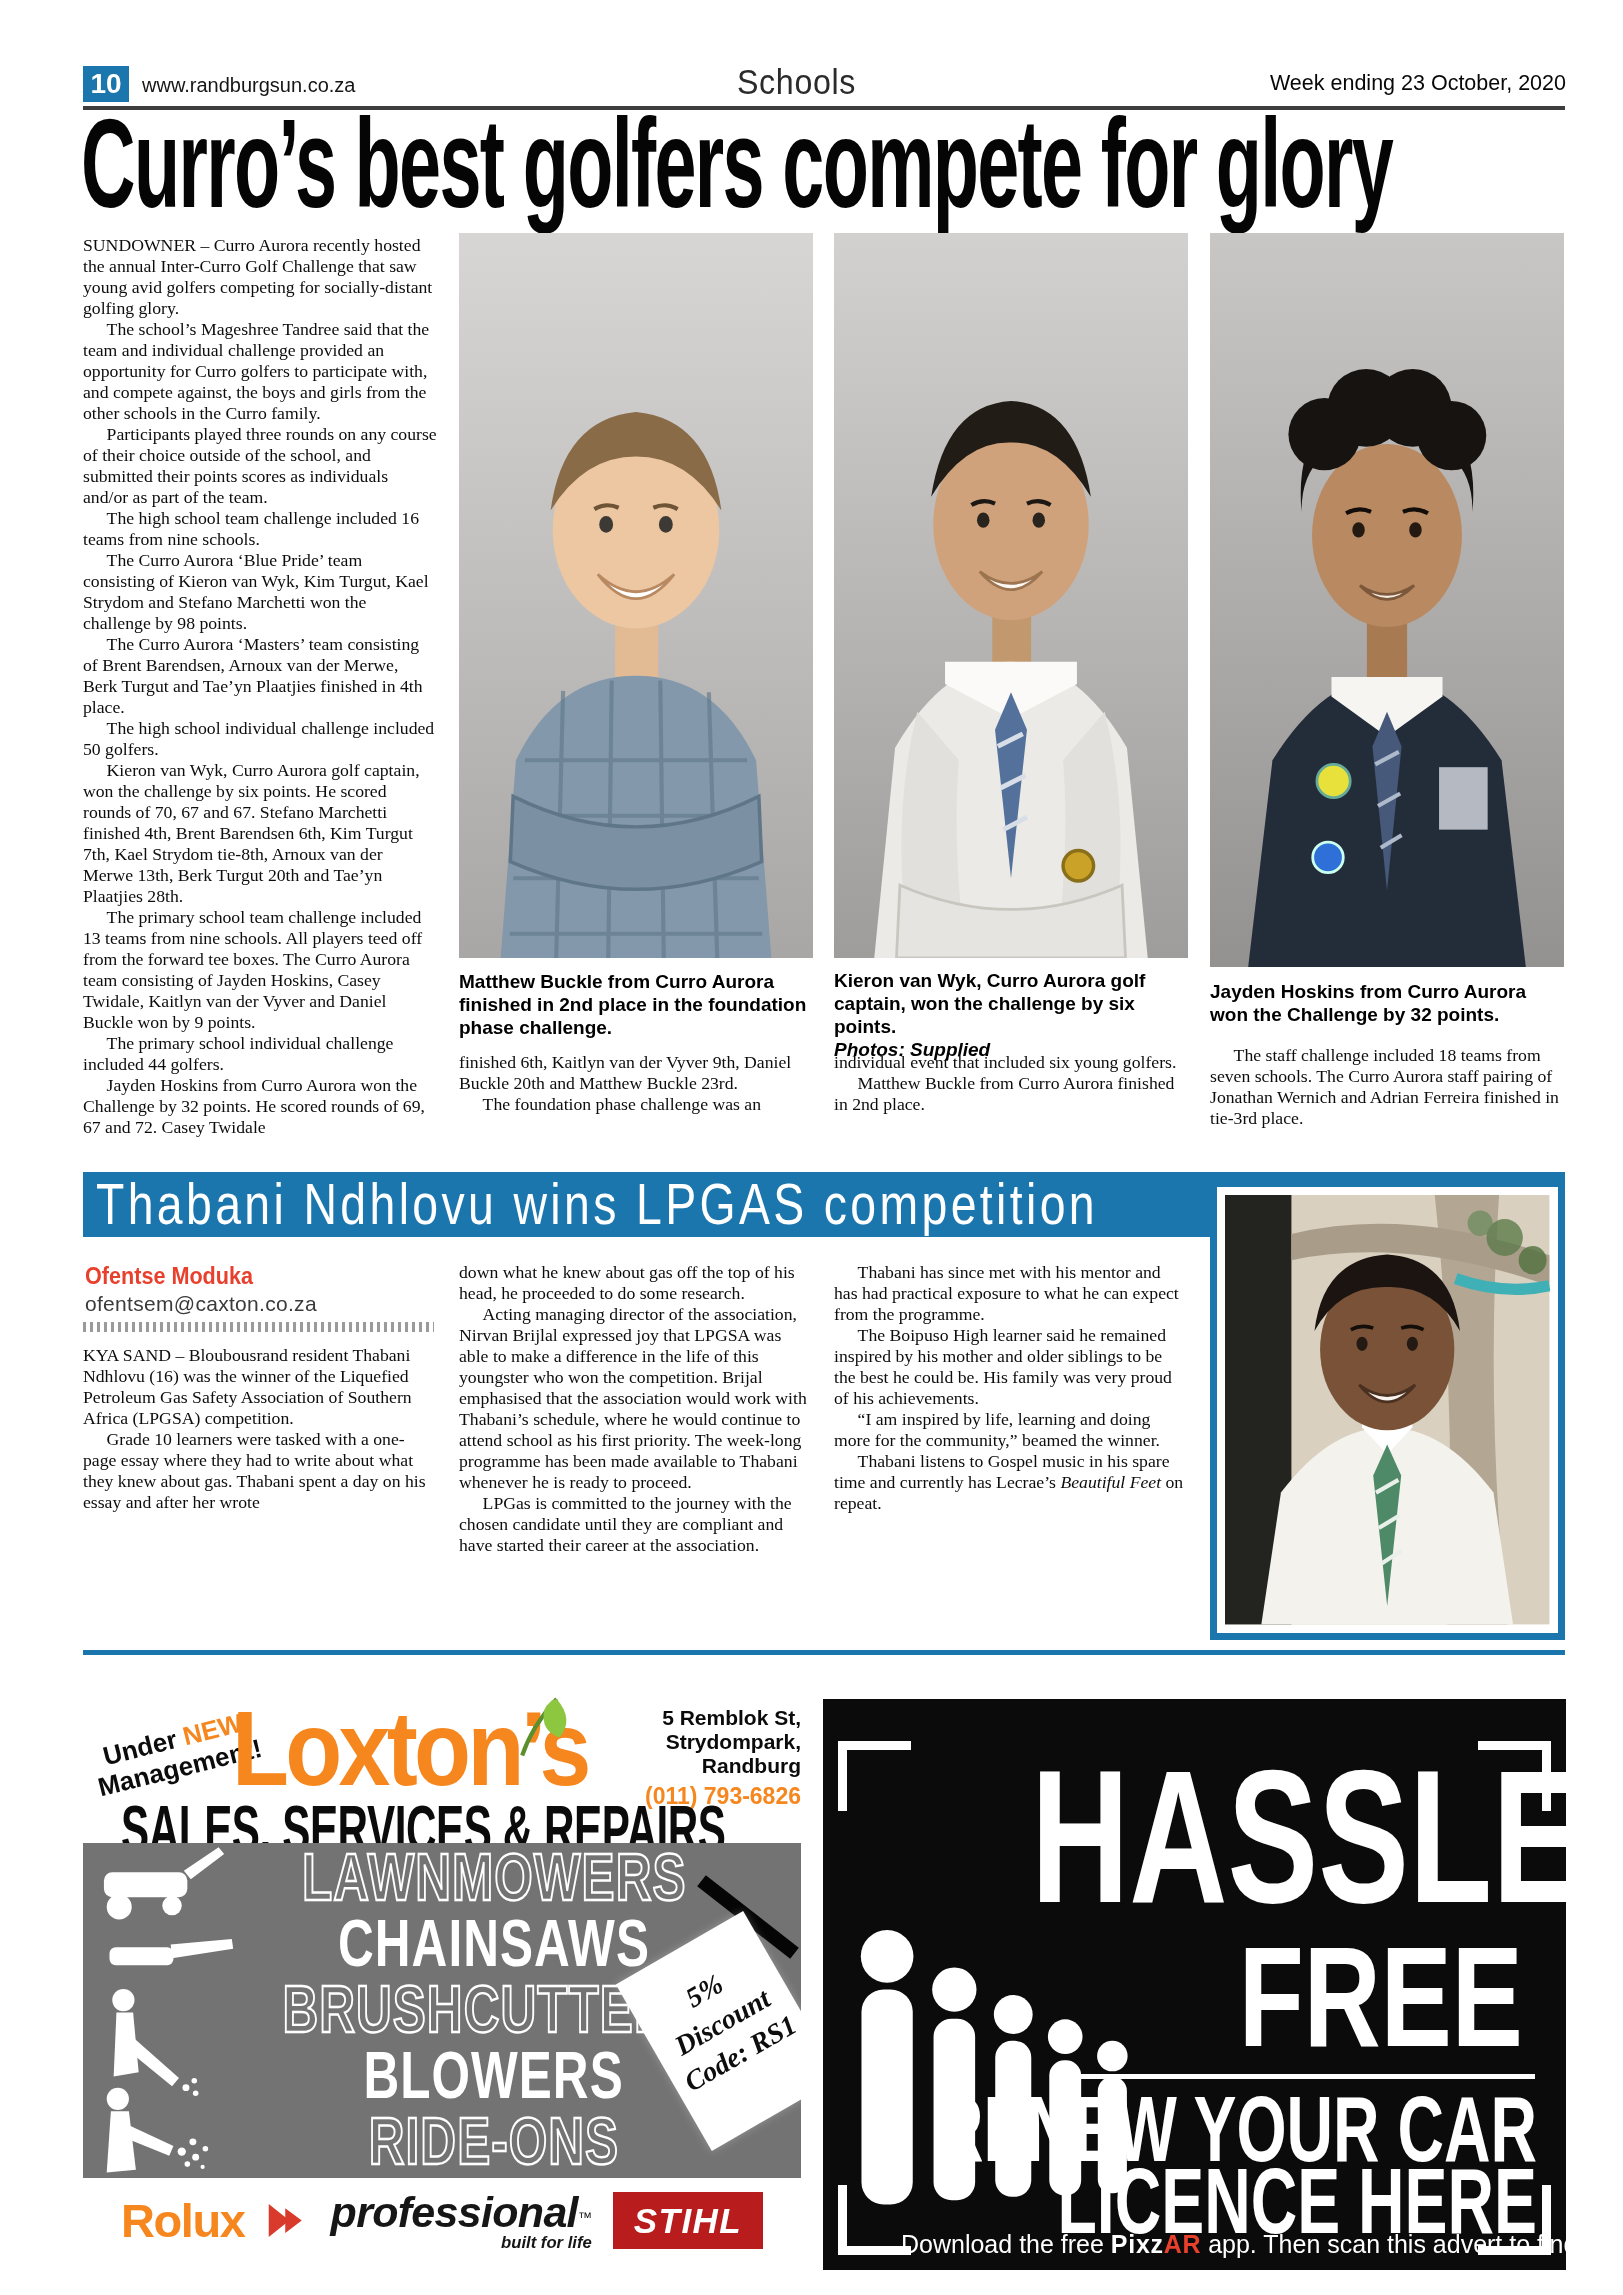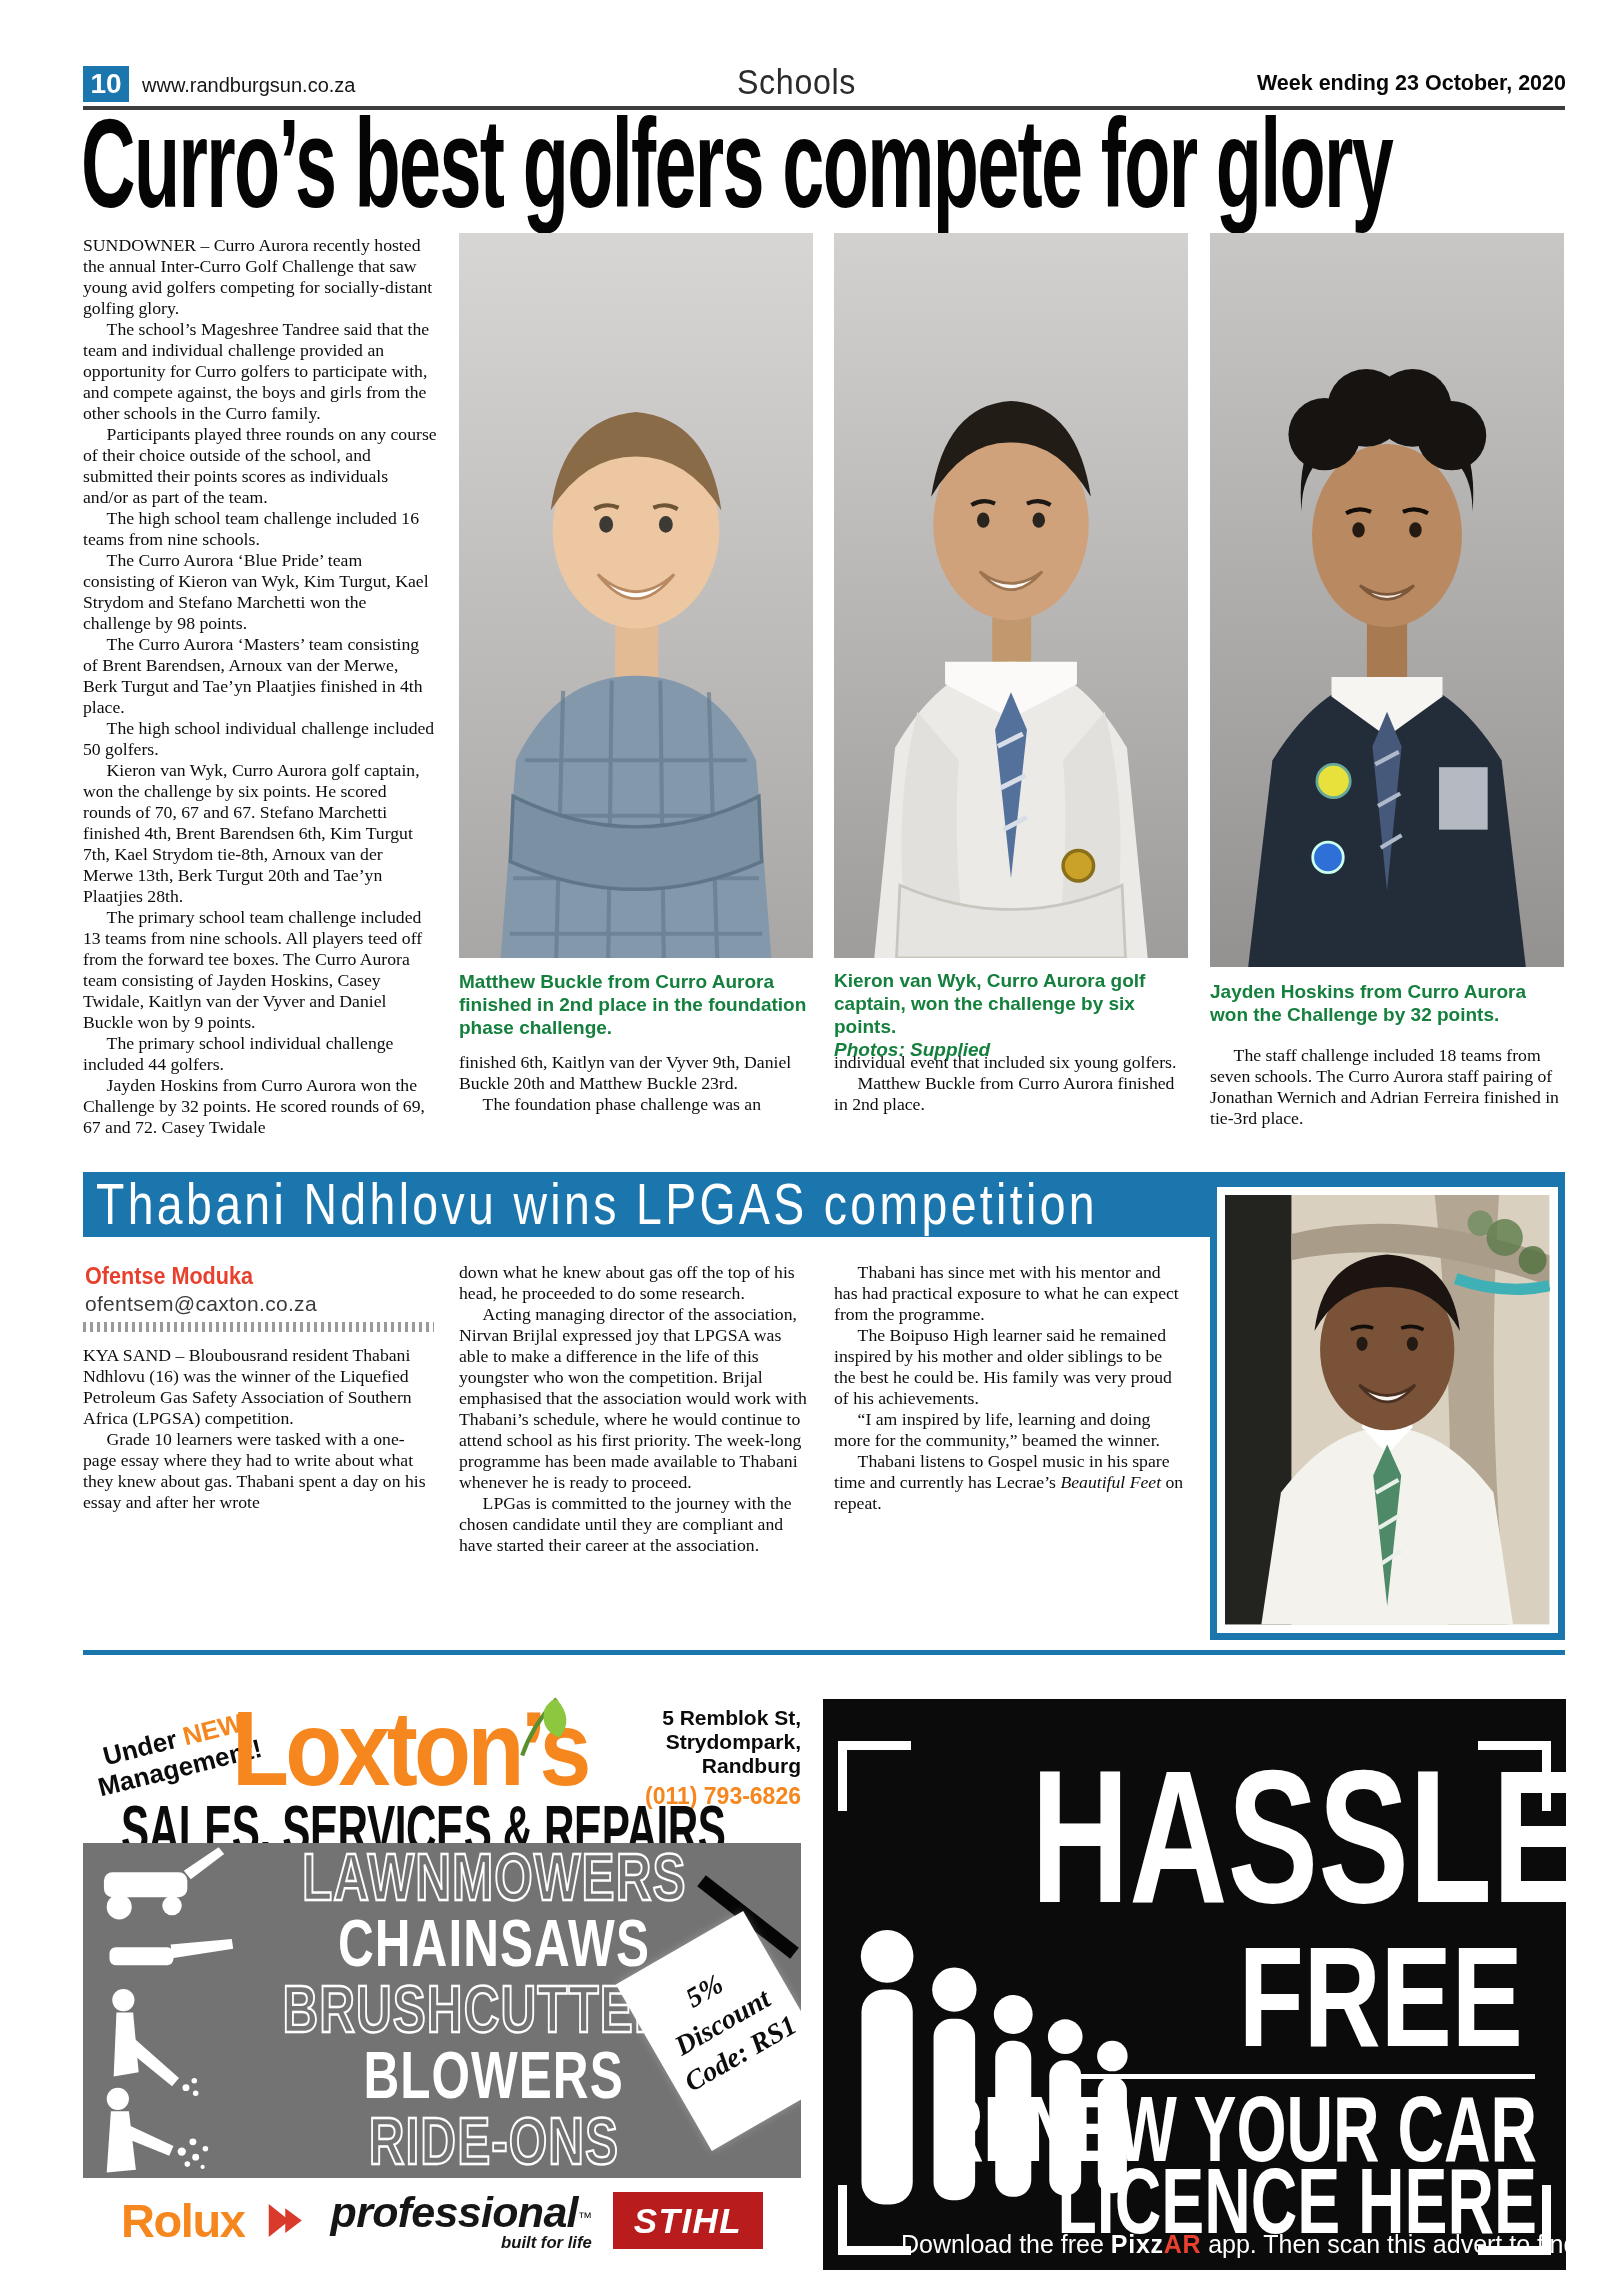--- a/index.html
+++ b/index.html
@@ -8,36 +8,36 @@
   .abs{position:absolute}
   .cx{display:inline-block;white-space:nowrap;transform-origin:0 0}
   .cxr{display:inline-block;white-space:nowrap;transform-origin:100% 0}
   .it{font-style:italic}
 
   
   .pagenum{left:83px;top:66px;width:46px;height:36px;background:#1c76ae;color:#fff;
            font-weight:bold;font-size:28px;line-height:36px;text-align:center}
   .website{left:142px;top:74px;font-size:20px;color:#161616}
   .section{left:737px;top:62px;font-size:35px;font-weight:400;color:#2b2b2b;transform:scaleX(.92);transform-origin:0 0;letter-spacing:0.7px}
-  .dateline{right:58px;top:71px;font-size:21.5px;font-weight:bold;color:#080808}
+  .dateline{right:58px;top:71px;font-size:21.5px;font-weight:normal;color:#080808}
   .headrule{left:83px;top:106px;width:1482px;height:4.2px;background:#3d3d3d}
 
   
   .headline{left:81px;top:108px;height:111px;font-weight:900;font-size:126px;line-height:111px;
             letter-spacing:-2.8px;color:#050505}
   .headline .cx{transform:scaleX(.60)}
   .serifcol{position:absolute;width:354px;font-family:"Liberation Serif",serif;font-size:17.7px;
             line-height:21px;color:#0d0d0d}
   .serifcol p{margin:0;padding:0}
   .serifcol p + p{text-indent:23.6px}
   .serifcol.ind1 p:first-child{text-indent:23.6px}
   p.ind{text-indent:23.6px}
   .photo{position:absolute;width:354px;overflow:hidden;background:#bdbbb9}
   .photo svg{display:block;width:100%;height:100%}
-  .photocap{position:absolute;width:354px;font-weight:bold;font-size:19px;line-height:23px;color:#15803d}
+  .photocap{position:absolute;width:354px;font-weight:bold;font-size:19px;line-height:23px;color:#000000}
   .credit{display:block;font-style:italic}
 
   
   .banner{left:83px;top:1172px;width:1482px;height:65px;background:#1c76ae}
   .banner .cx{color:#fff;font-size:58px;line-height:64px;font-weight:400;letter-spacing:4.2px;
               transform:scaleX(.80);margin-left:12.5px}
   .author{left:85px;top:1262px;font-size:24px;font-weight:bold;color:#e8402d;transform:scaleX(.9);transform-origin:0 0}
   .email{left:85px;top:1292px;font-size:21px;color:#3a3a3a;letter-spacing:0.3px}
   .tickbar{left:83px;top:1322px;width:351px;height:10.4px;
            background:repeating-linear-gradient(90deg,#9a9a9a 0 3.5px,#ffffff 3.5px 7px)}

